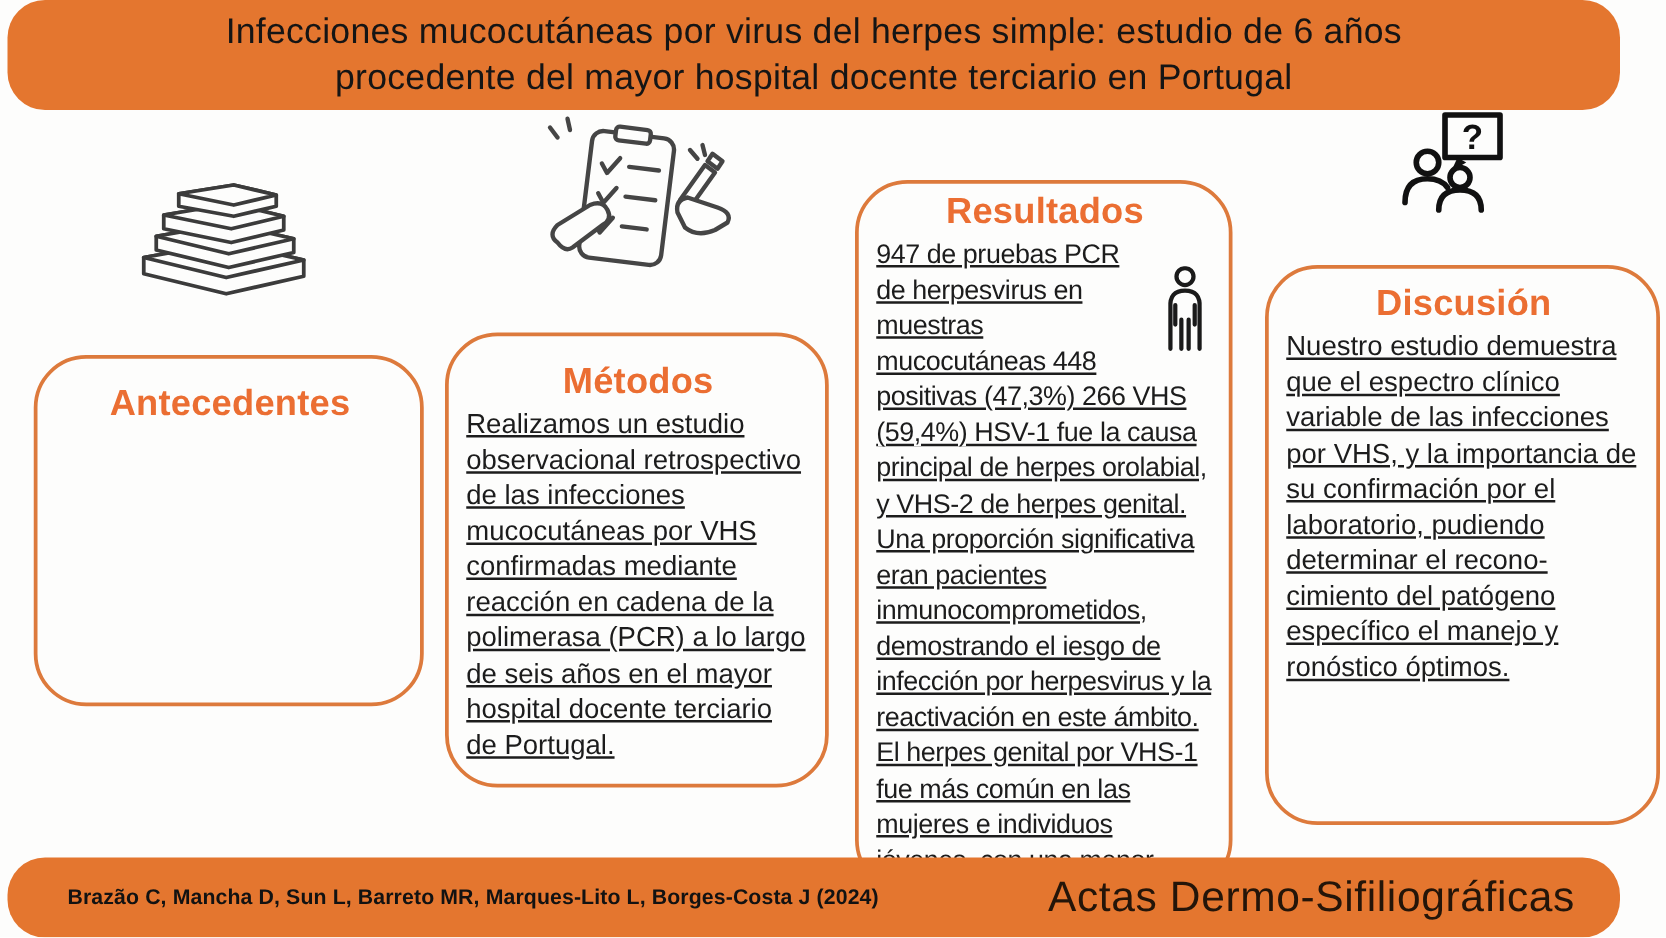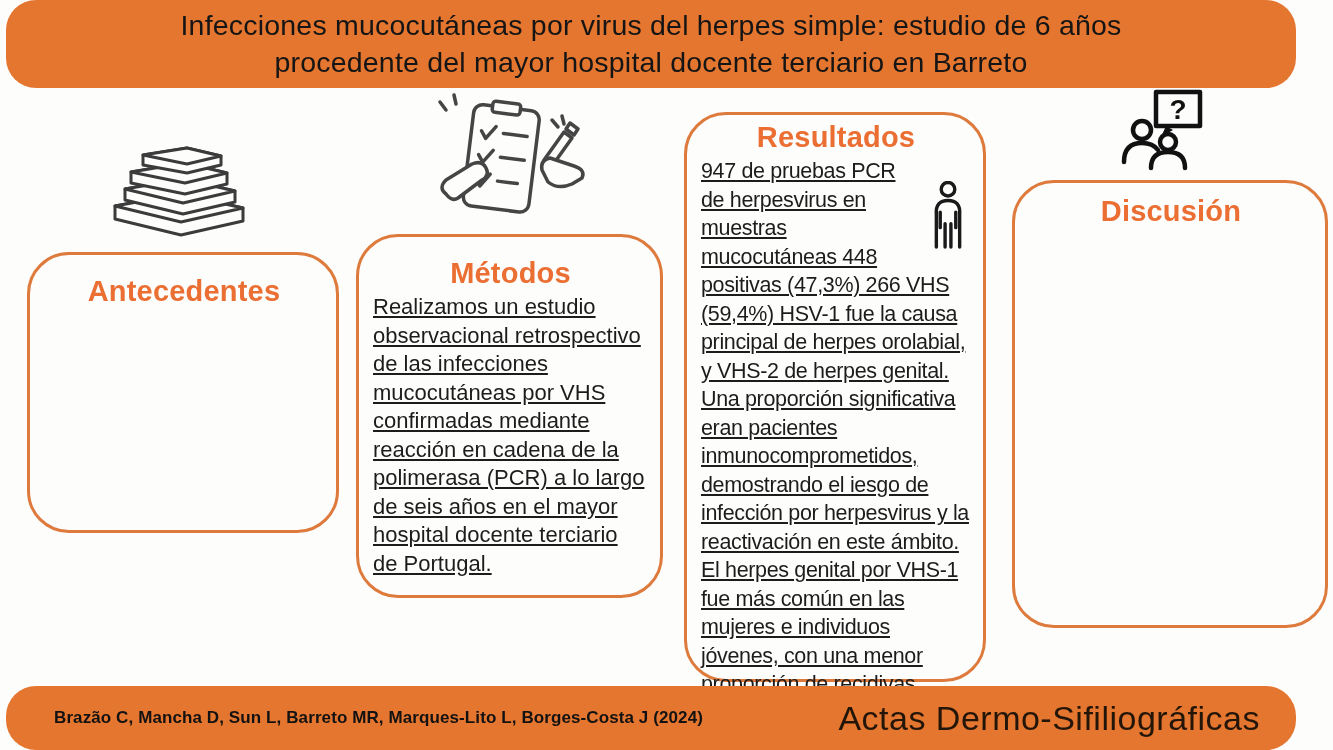--- a/index.html
+++ b/index.html
@@ -39,20 +39,21 @@
     position:absolute;right:36px;top:50%;transform:translateY(-50%);
     font-size:34px;color:#241509;letter-spacing:.5px;
   }
   
   .box{
     position:absolute;
     border:3px solid var(--border-orange);
     border-radius:42px;
     background:#fdfdfc;
     padding:20px 12px 0 14px;
+    margin-top:32px;
   }
   .box h2{
     text-align:center;
     color:var(--title-orange);
     font-size:29px;font-weight:bold;
     margin-bottom:3px;letter-spacing:.2px;
   }
   .box p{
     color:var(--text-black);
     font-size:22px;line-height:28.5px;text-decoration:underline;
@@ -75,21 +76,21 @@
   .person-float svg{display:block;width:100%;height:100%;}
 </style>
 </head>
 <body>
 
 <div class="page">
 
   <header class="band top">
     <div class="header-title">
       <div>Infecciones mucocutáneas por virus del herpes simple: estudio de 6 años</div>
-      <div>procedente del mayor hospital docente terciario en Barreto</div>
+      <div>procedente del mayor hospital docente terciario en Portugal</div>
     </div>
   </header>
 
   <div class="icon icon-books">
     <svg viewBox="0 0 152 110" fill="#fdfdfc" stroke="#3B3B3B" stroke-width="3" stroke-linejoin="round">
       <path d="M12 74 L78 62 L140 76 L140 89 L78 103 L12 87 Z"></path>
       <path d="M12 74 L78 62 L140 76 L78 90 Z"></path>
       <path d="M22 57 L80 47 L132 59 L132 70 L80 82 L22 68 Z"></path>
       <path d="M22 57 L80 47 L132 59 L80 71 Z"></path>
       <path d="M28 40 L82 31 L124 41 L124 52 L82 62 L28 51 Z"></path>
@@ -150,20 +151,21 @@
         <path d="M11 68 L11 34 Q10 20 23 20 Q36 20 35 34 L35 68"></path>
         <path d="M20 68 L20 44 M26 68 L26 44"></path>
         <path d="M15 48 L15 32 M31 48 L31 32"></path>
       </svg>
     </div>
     <p>947 de pruebas PCR de herpesvirus en muestras mucocutáneas 448 positivas (47,3%) 266 VHS (59,4%) HSV-1 fue la causa principal de herpes orolabial, y VHS-2 de herpes genital. Una proporción significativa eran pacientes inmunocomprometidos, demostrando el iesgo de infección por herpesvirus y la reactivación en este ámbito. El herpes genital por VHS-1 fue más común en las mujeres e individuos jóvenes, con una menor proporción de recidivas.</p>
   </section>
 
   <section class="box box-discusion">
     <h2>Discusión</h2>
+    <p>Nuestro estudio demuestra que el espectro clínico variable de las infecciones por VHS, y la importancia de su confirmación por el laboratorio, pudiendo determinar el recono- cimiento del patógeno específico el manejo y ronóstico óptimos.</p>
   </section>
 
   <footer class="band bottom">
     <div class="footer-citation">Brazão C, Mancha D, Sun L, Barreto MR, Marques-Lito L, Borges-Costa J (2024)</div>
     <div class="footer-journal">Actas Dermo-Sifiliográficas</div>
   </footer>
 
 </div>
 
 </body></html>

